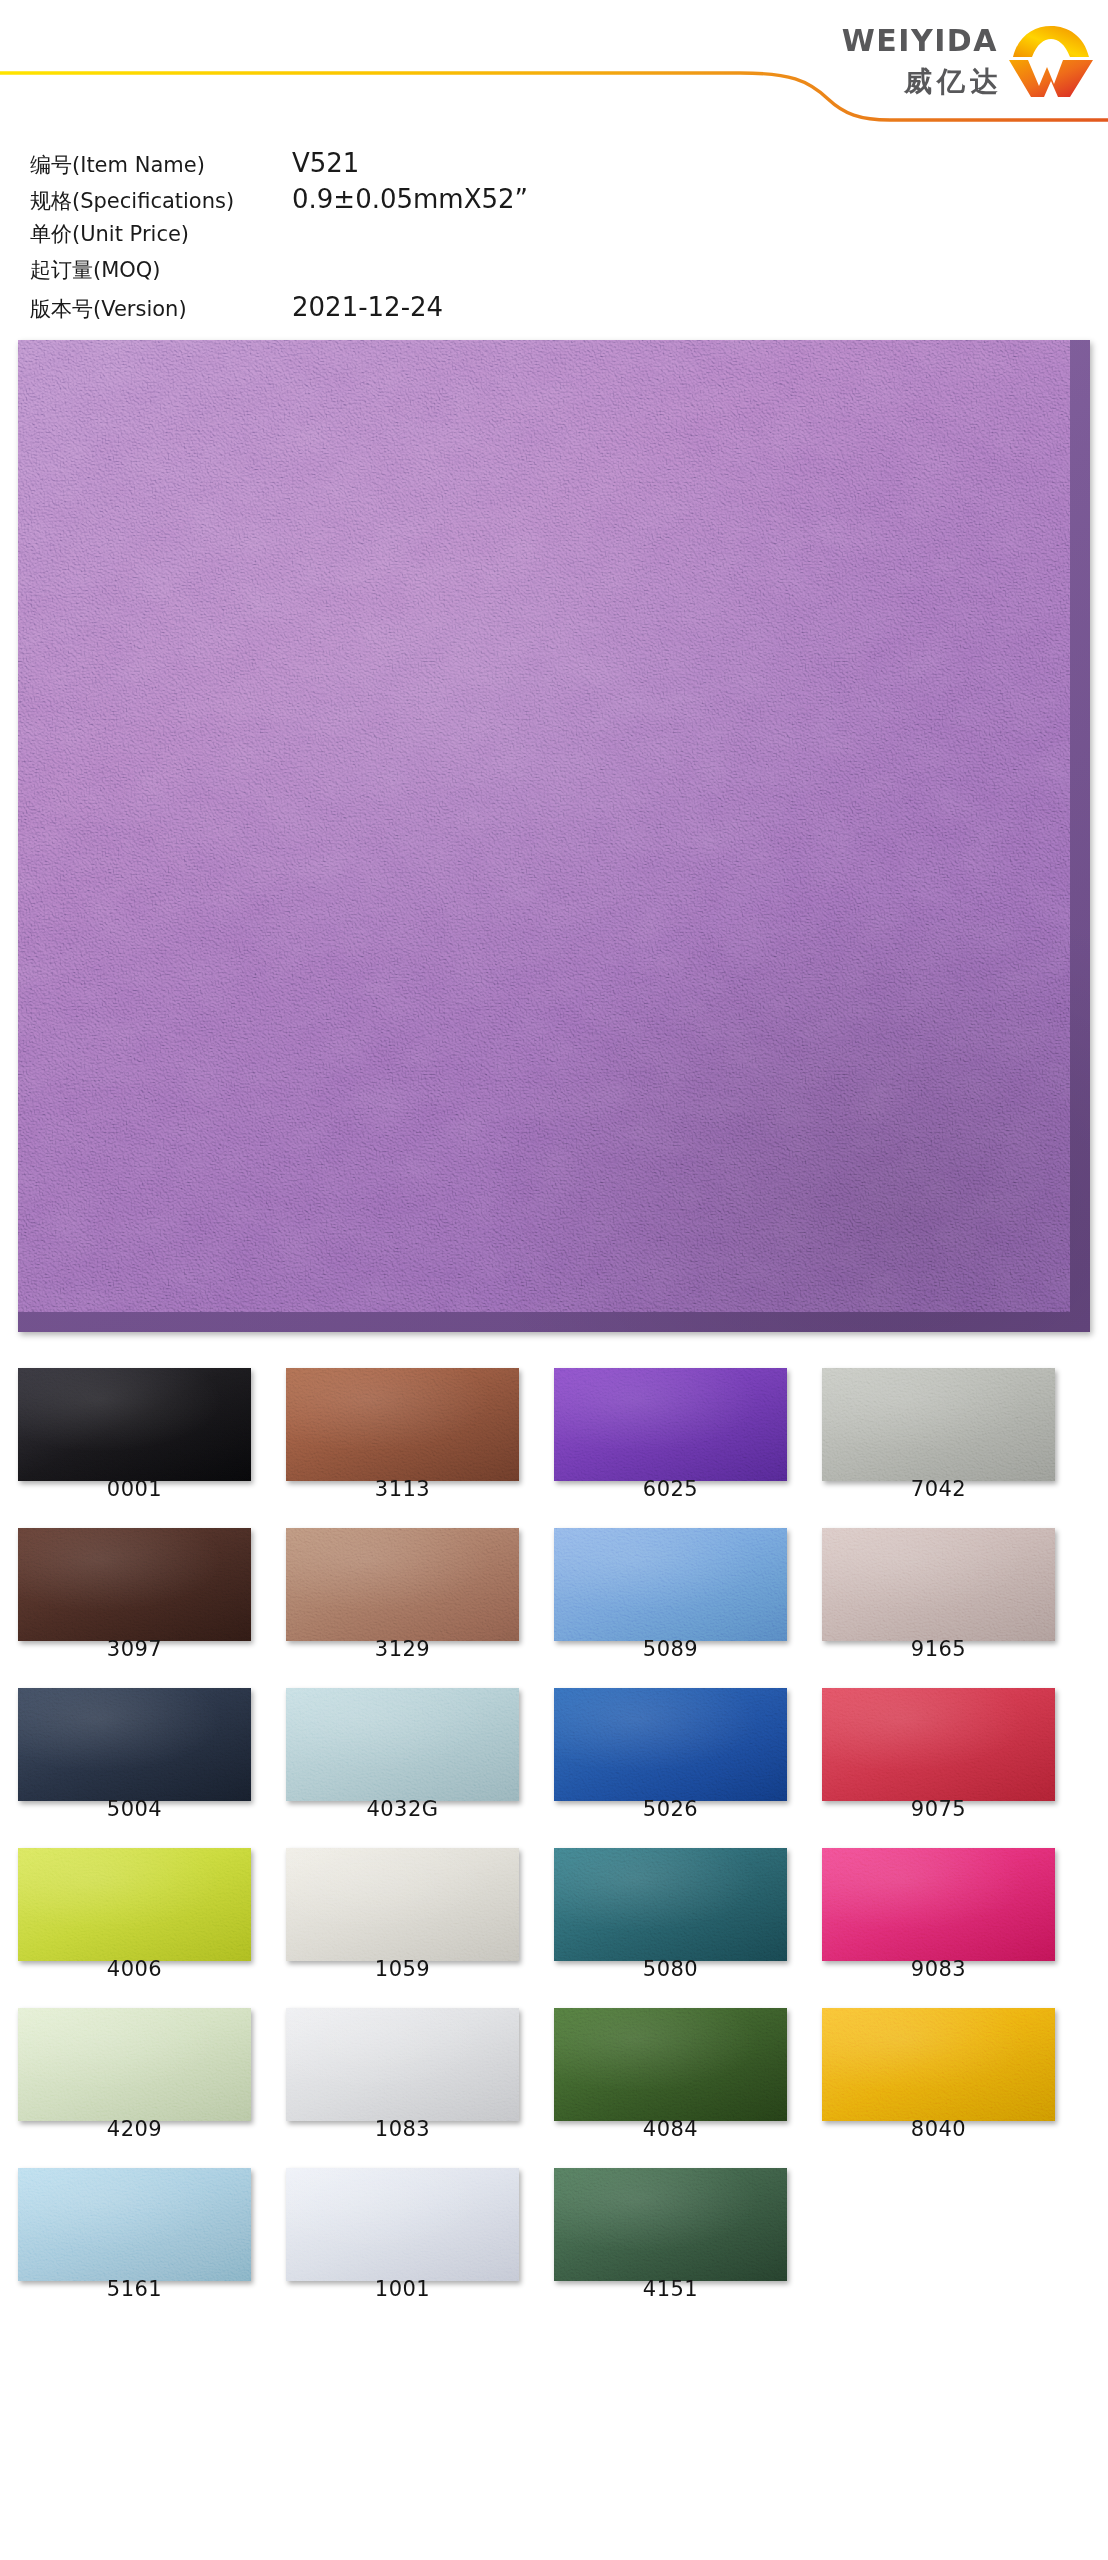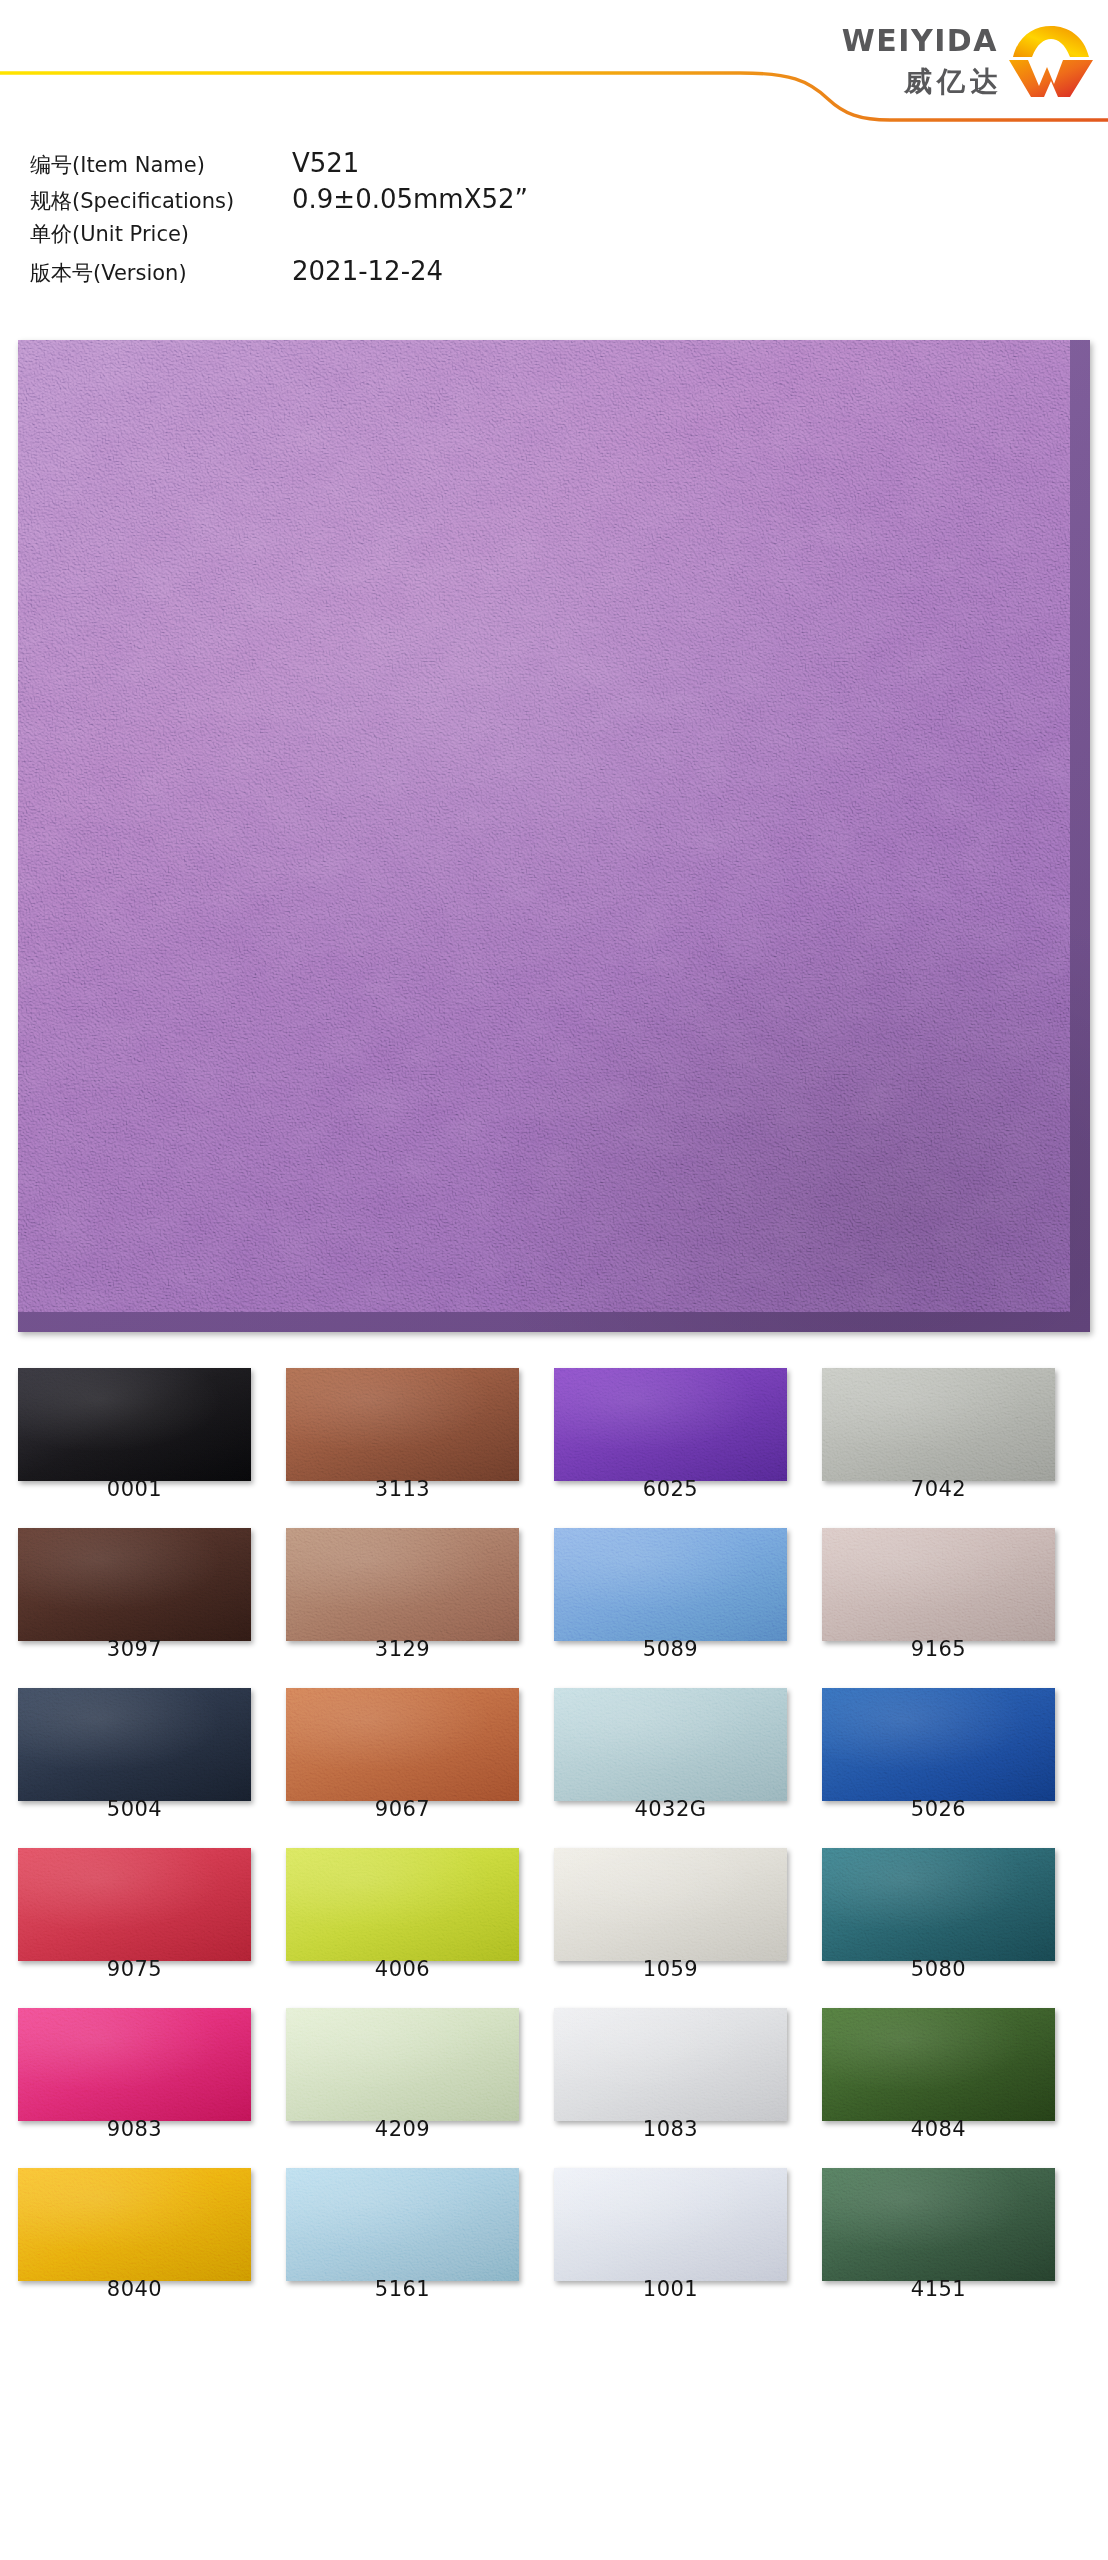--- a/index.html
+++ b/index.html
@@ -233,20 +233,24 @@
   <div class="info-row">
     <div class="info-label">编号(Item Name)</div>
     <div class="info-value">V521</div>
   </div>
   <div class="info-row">
     <div class="info-label">规格(Specifications)</div>
     <div class="info-value">0.9±0.05mmX52”</div>
   </div>
   <div class="info-row">
     <div class="info-label">单价(Unit Price)</div>
+    <div class="info-value"></div>
+  </div>
+  <div class="info-row">
+    <div class="info-label">起订量(MOQ)</div>
     <div class="info-value"></div>
   </div>
   <div class="info-row">
     <div class="info-label">版本号(Version)</div>
     <div class="info-value">2021-12-24</div>
   </div>
 </div>
 
 <div class="hero">
   <div class="hero-surface">
@@ -430,38 +434,20 @@
             <rect width="100%" height="100%" filter="url(#cg8)"></rect>
           </svg>
           <div class="chip-sheen"></div>
         </div>
         <div class="chip-label">5004</div>
       </div>
     </div>
     <div class="cell">
       <div class="chip-wrap">
         <div class="chip">
-          <div class="chip-base" style="background: linear-gradient(152deg, rgb(193, 100, 63) 0%, rgb(174, 85, 50) 48%, rgb(150, 69, 39) 100%);"></div>
-          <svg width="100%" height="100%" style="position: absolute; inset: 0px; opacity: 0.34; mix-blend-mode: overlay;">
-            <filter id="cg9">
-              <feTurbulence type="fractalNoise" baseFrequency="0.75" numOctaves="3" seed="48" result="n"></feTurbulence>
-              <feDiffuseLighting in="n" lighting-color="#ffffff" surfaceScale="1.6">
-                <feDistantLight azimuth="115" elevation="60"></feDistantLight>
-              </feDiffuseLighting>
-            </filter>
-            <rect width="100%" height="100%" filter="url(#cg9)"></rect>
-          </svg>
-          <div class="chip-sheen"></div>
-        </div>
-        <div class="chip-label">9067</div>
-      </div>
-    </div>
-    <div class="cell">
-      <div class="chip-wrap">
-        <div class="chip">
           <div class="chip-base" style="background: linear-gradient(152deg, rgb(176, 210, 217) 0%, rgb(158, 196, 204) 48%, rgb(135, 176, 186) 100%);"></div>
           <svg width="100%" height="100%" style="position: absolute; inset: 0px; opacity: 0.34; mix-blend-mode: overlay;">
             <filter id="cg10">
               <feTurbulence type="fractalNoise" baseFrequency="0.75" numOctaves="3" seed="53" result="n"></feTurbulence>
               <feDiffuseLighting in="n" lighting-color="#ffffff" surfaceScale="1.6">
                 <feDistantLight azimuth="115" elevation="60"></feDistantLight>
               </feDiffuseLighting>
             </filter>
             <rect width="100%" height="100%" filter="url(#cg10)"></rect>
           </svg>

